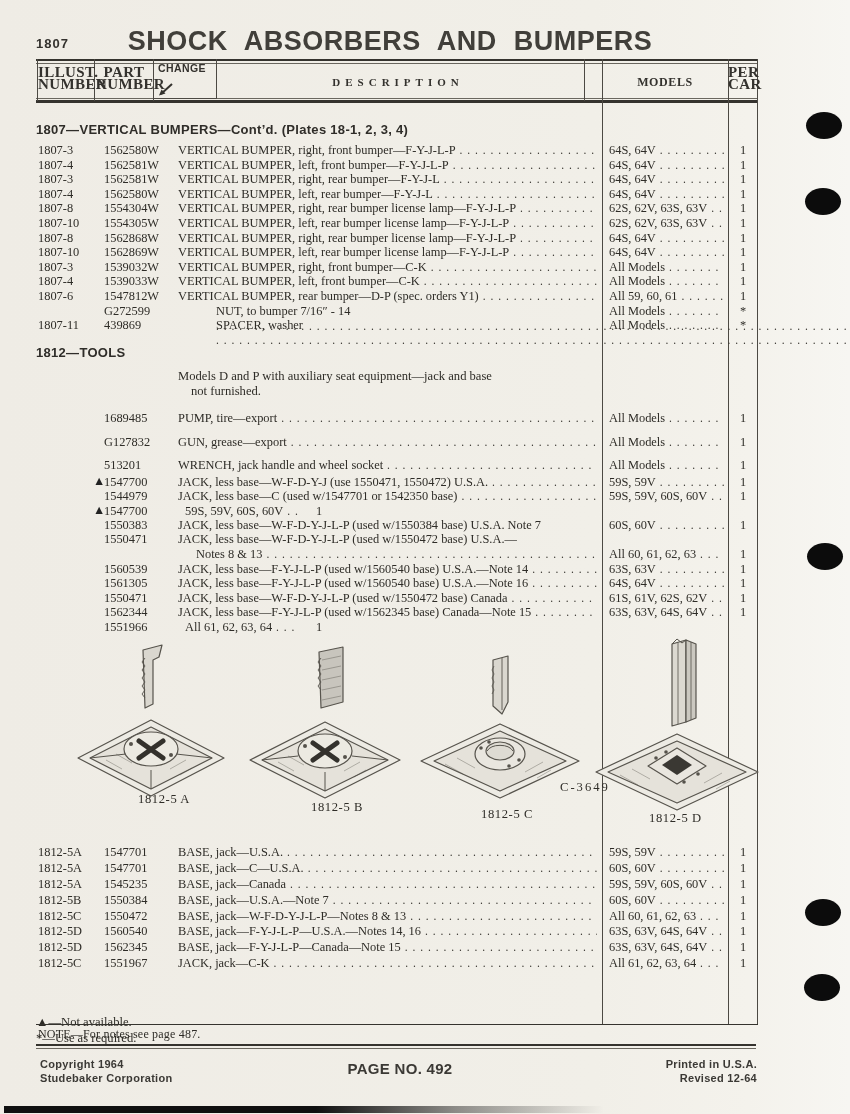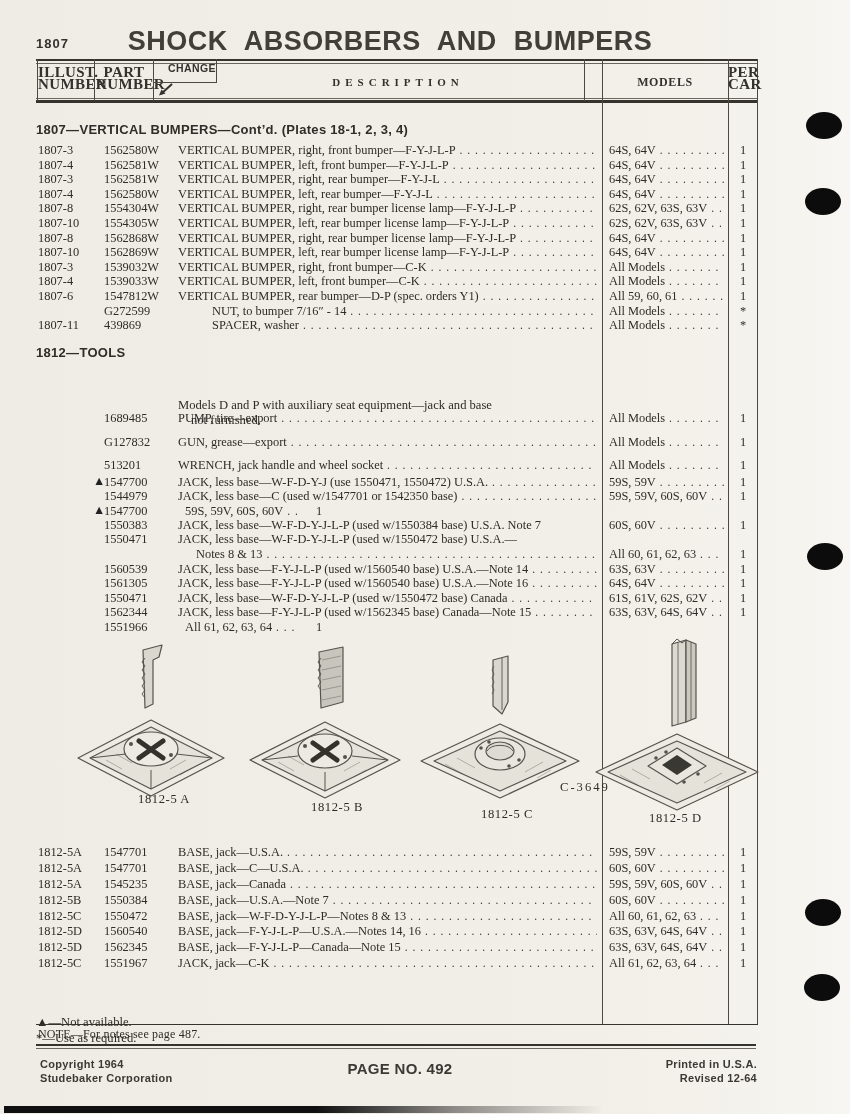--- a/index.html
+++ b/index.html
@@ -13,45 +13,45 @@
   .title{left:0;top:26px;width:780px;text-align:center;font-size:27px;font-weight:bold;
     letter-spacing:.5px;word-spacing:9px;color:#413f3a;margin:0;transform:scaleY(1.04);}
   
   .hr{background:#35332e;height:1px;}
   .vr{background:#4c4943;width:1px;}
   
   .hcell{font-weight:bold;color:#34322e;text-align:center;line-height:11.5px;font-size:15px;letter-spacing:.4px;}
   .desc-h{font-size:11px;letter-spacing:5px;}
   .models-h{font-size:12px;letter-spacing:.6px;}
   .change-box{border-right:1px solid #4c4943;border-bottom:1px solid #4c4943;
-    font-size:10.5px;font-weight:bold;color:#34322e;padding:3px 0 0 4px;letter-spacing:.4px;text-align:right;}
+    font-size:10.5px;font-weight:bold;color:#34322e;padding:3px 0 16px 4px;letter-spacing:.4px;text-align:left;}
   
   .sec-heading{font-family:"Liberation Sans","DejaVu Sans",sans-serif;font-weight:bold;
     font-size:13px;color:#2f2d29;letter-spacing:.3px;}
   
   .rows{left:36px;width:722px;}
   .row{display:flex;align-items:baseline;}
   .rows-tight .row{height:14.6px;}
   .rows-base .row{height:15.9px;}
   .rows-spaced .row{height:23.2px;padding-top:8.4px;box-sizing:border-box;}
   .row span{font-size:12.4px;}
   .c-illust{width:64px;flex:0 0 64px;padding-left:2px;box-sizing:border-box;}
   .c-part{width:78px;flex:0 0 78px;padding-left:4px;box-sizing:border-box;white-space:nowrap;}
   .mk{display:inline-block;width:11px;margin-left:-11px;font-size:9px;vertical-align:1px;color:#222;}
   .c-desc{flex:1 1 auto;display:flex;align-items:baseline;min-width:0;padding-right:5px;box-sizing:border-box;}
-  .c-desc.ind-sub{padding-left:34px;}
+  .c-desc.ind-sub{padding-left:34px;flex-direction:column;}
   .c-desc.ind-cont{padding-left:18px;}
   .c-models{width:126px;flex:0 0 126px;display:flex;align-items:baseline;min-width:0;
     padding:0 4px 0 7px;box-sizing:border-box;}
   .c-per{width:30px;flex:0 0 30px;text-align:center;}
   .t{white-space:nowrap;}
   .lead{flex:1 1 auto;overflow:hidden;white-space:nowrap;min-width:0;margin-left:4px;color:#3c3a34;}
   .lead::after{content:". . . . . . . . . . . . . . . . . . . . . . . . . . . . . . . . . . . . . . . . . . . . . . . . . . . . . . . . . . . . . . . . . . . . . . . . . . . . . . . . . . . . . . . . . . . .";
     font-size:11.5px;letter-spacing:1px;}
-  .intro-note{font-size:12.6px;line-height:15px;margin-top:29px;}
+  .intro-note{font-size:12.6px;line-height:15px;}
   .intro-note div:nth-child(2){padding-left:13px;}
   .caption{font-size:12.6px;letter-spacing:.6px;color:#2e2c27;}
   .footnote{font-size:12.6px;margin-top:28px;}
   .noteline{font-size:12px;letter-spacing:.2px;text-align:right;}
   .foot-sans{font-size:11px;font-weight:bold;color:#3b3935;line-height:13.5px;letter-spacing:.3px;}
   .hole{background:#0c0c0c;border-radius:50%;width:36px;height:27px;}
   .bottom-bar{left:4px;top:1106px;width:600px;height:7px;
     background:linear-gradient(90deg,#101010 0%,#101010 52%,rgba(16,16,16,.45) 75%,rgba(16,16,16,0) 100%);}
   svg{display:block;}
 </style>

